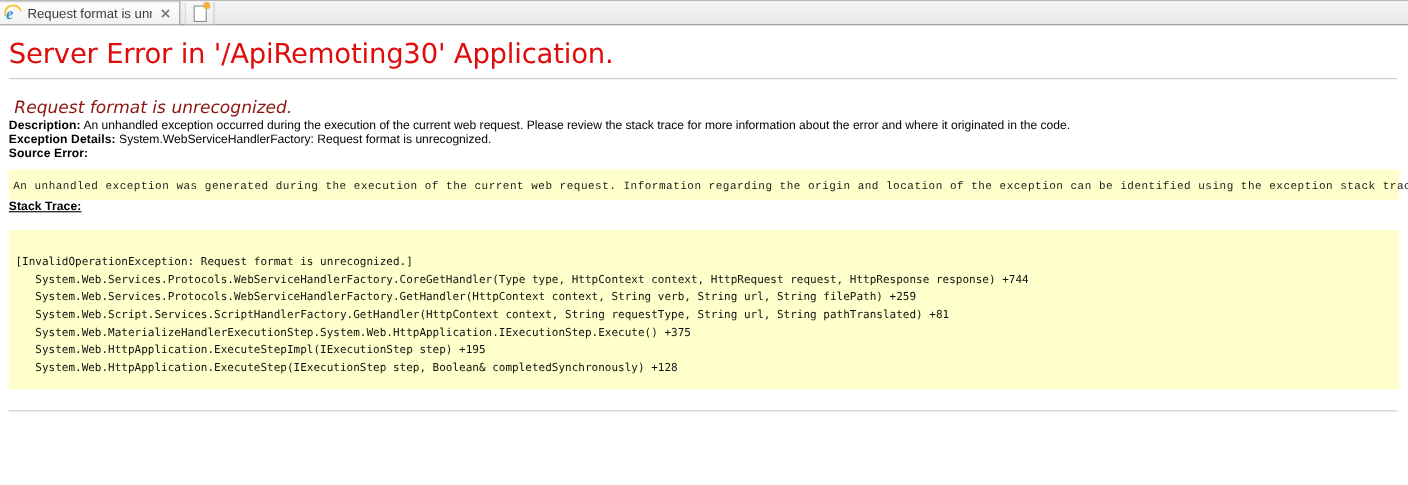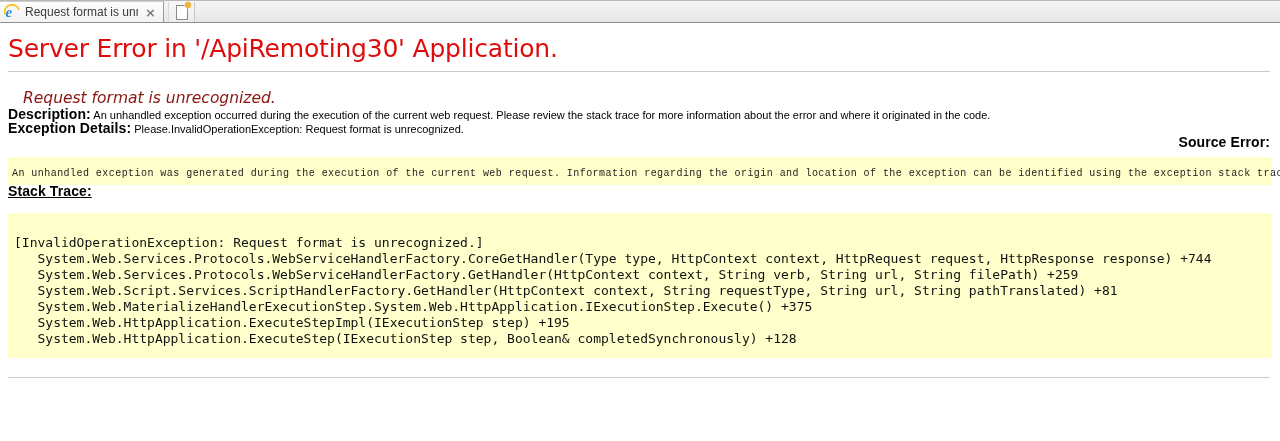--- a/index.html
+++ b/index.html
@@ -64,48 +64,48 @@
     margin: 13px 0 0 0;
     font-family: "DejaVu Sans", sans-serif;
     font-weight: normal; font-size: 25px; line-height: 26px;
     color: #e00c0c; letter-spacing: -0.2px;
   }
   hr.rule {
     border: none; border-top: 1px solid #c9c9c9;
     margin: 9px 0 0 0;
   }
   h2.err-subtitle {
-    margin: 17px 0 0 15px;
+    margin: 17px 0 0 5px;
     font-family: "DejaVu Sans", sans-serif;
     font-weight: normal; font-style: italic;
     font-size: 15.5px; line-height: 19px; color: #8b1510;
   }
   p.meta { margin: 0; font-size: 11px; line-height: 13px; color: #000; }
-  p.meta b { font-size: 14px; letter-spacing: 0.1px; }
+  p.meta b { font-size: 11px; letter-spacing: 0.1px; }
   .desc-row { margin-top: 21px; }
   .exc-row { margin-top: 12px; }
-  .srclabel-row { margin-top: 13px; text-align: right; }
+  .srclabel-row { margin-top: 13px; }
   .stacklabel-row { margin-top: 10px; text-decoration: underline; }
 
   .codebox {
     margin-top: 7px; background: #ffffcc;
     padding: 5px 4px 5px 4px; width: 1264px;
   }
   .codebox code {
     font-family: "Liberation Mono", monospace;
     font-size: 10px; letter-spacing: 0.45px; color: #1d1d1d;
     white-space: pre;
   }
   .stackbox {
     margin-top: 14px; background: #ffffcc; width: 1264px;
   }
   .stackbox pre {
     margin: 0; padding: 22px 4px 11px 6px;
     font-family: "DejaVu Sans Mono", monospace;
-    font-size: 13px; line-height: 16px; color: #111;
+    font-size: 10px; line-height: 16px; color: #111;
     white-space: pre;
   }
   hr.rule-bottom { border: none; border-top: 1px solid #c9c9c9; margin: 19px 0 0 0; }
   .version-row { margin-top: 7px; }
   .version-row b { font-size: 12px; }
 </style>
 </head>
 <body>
 
 <div class="tabbar">
@@ -127,21 +127,21 @@
   <hr class="rule">
   <h2 class="err-subtitle">Request format is unrecognized.</h2>
 
   <p class="meta desc-row">
     <b>Description:</b>
     <span>An unhandled exception occurred during the execution of the current web request. Please review the stack trace for more information about the error and where it originated in the code.</span>
   </p>
 
   <p class="meta exc-row">
     <b>Exception Details:</b>
-    <span>Please.InvalidOperationException: Request format is unrecognized.</span>
+    <span>System.WebServiceHandlerFactory: Request format is unrecognized.</span>
   </p>
 
   <p class="meta srclabel-row">
     <b>Source Error:</b>
   </p>
 
   <div class="codebox">
     <code>An unhandled exception was generated during the execution of the current web request. Information regarding the origin and location of the exception can be identified using the exception stack trace below.</code>
   </div>
 

